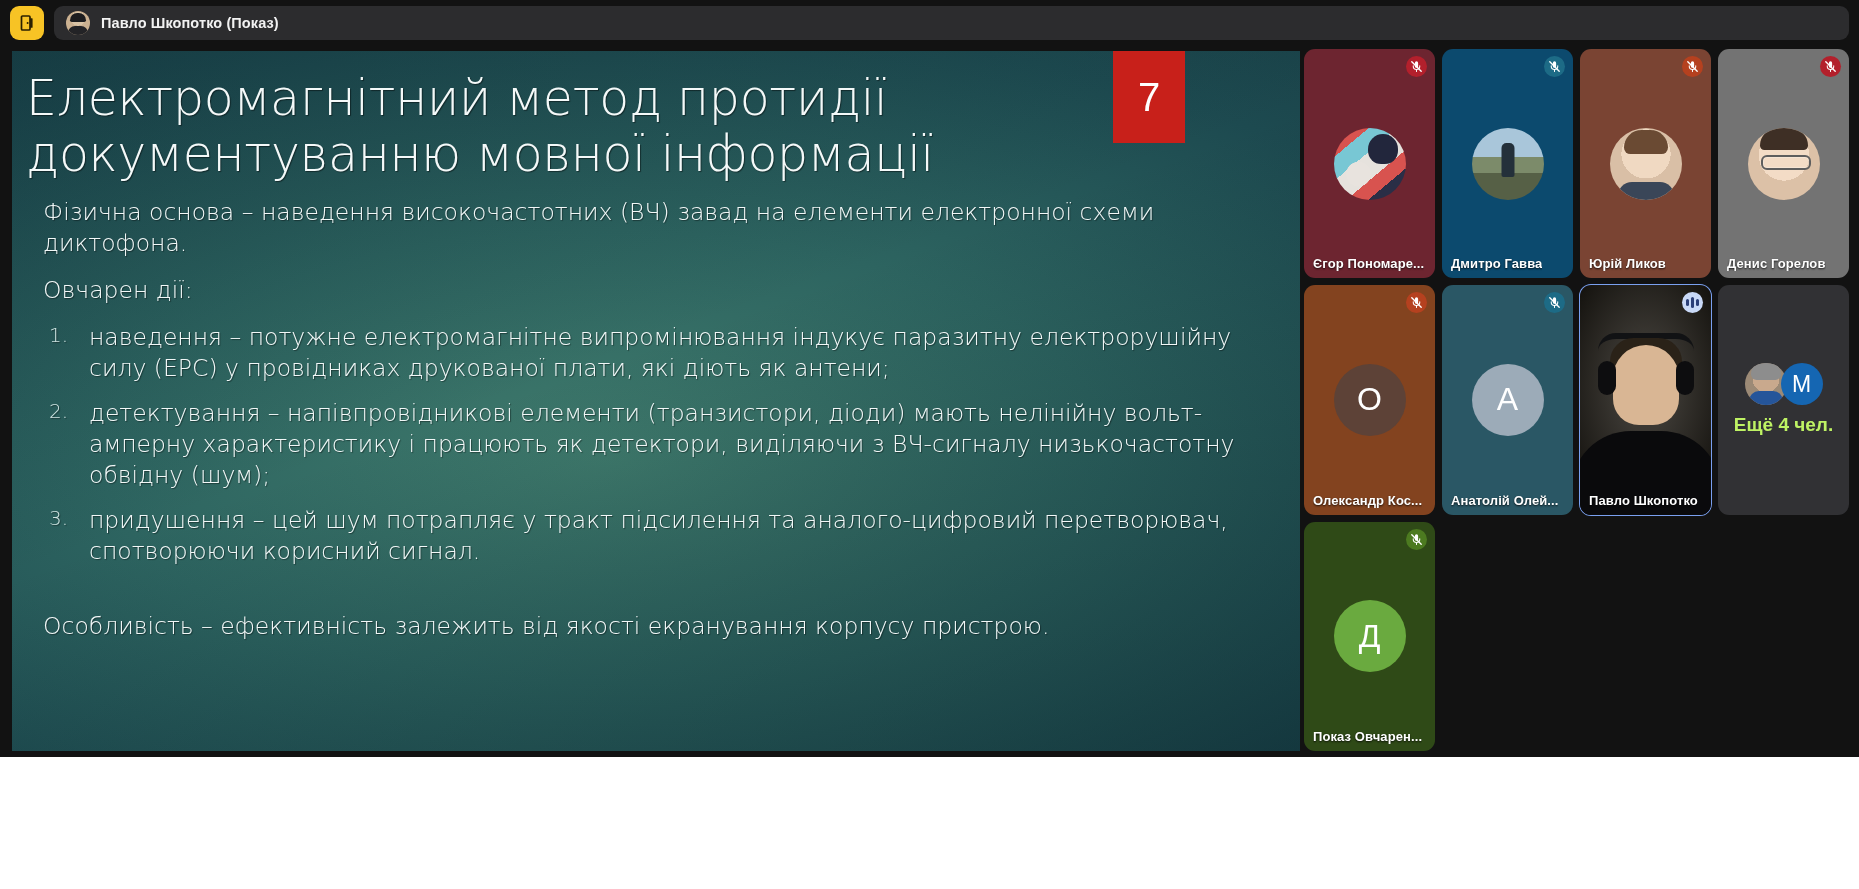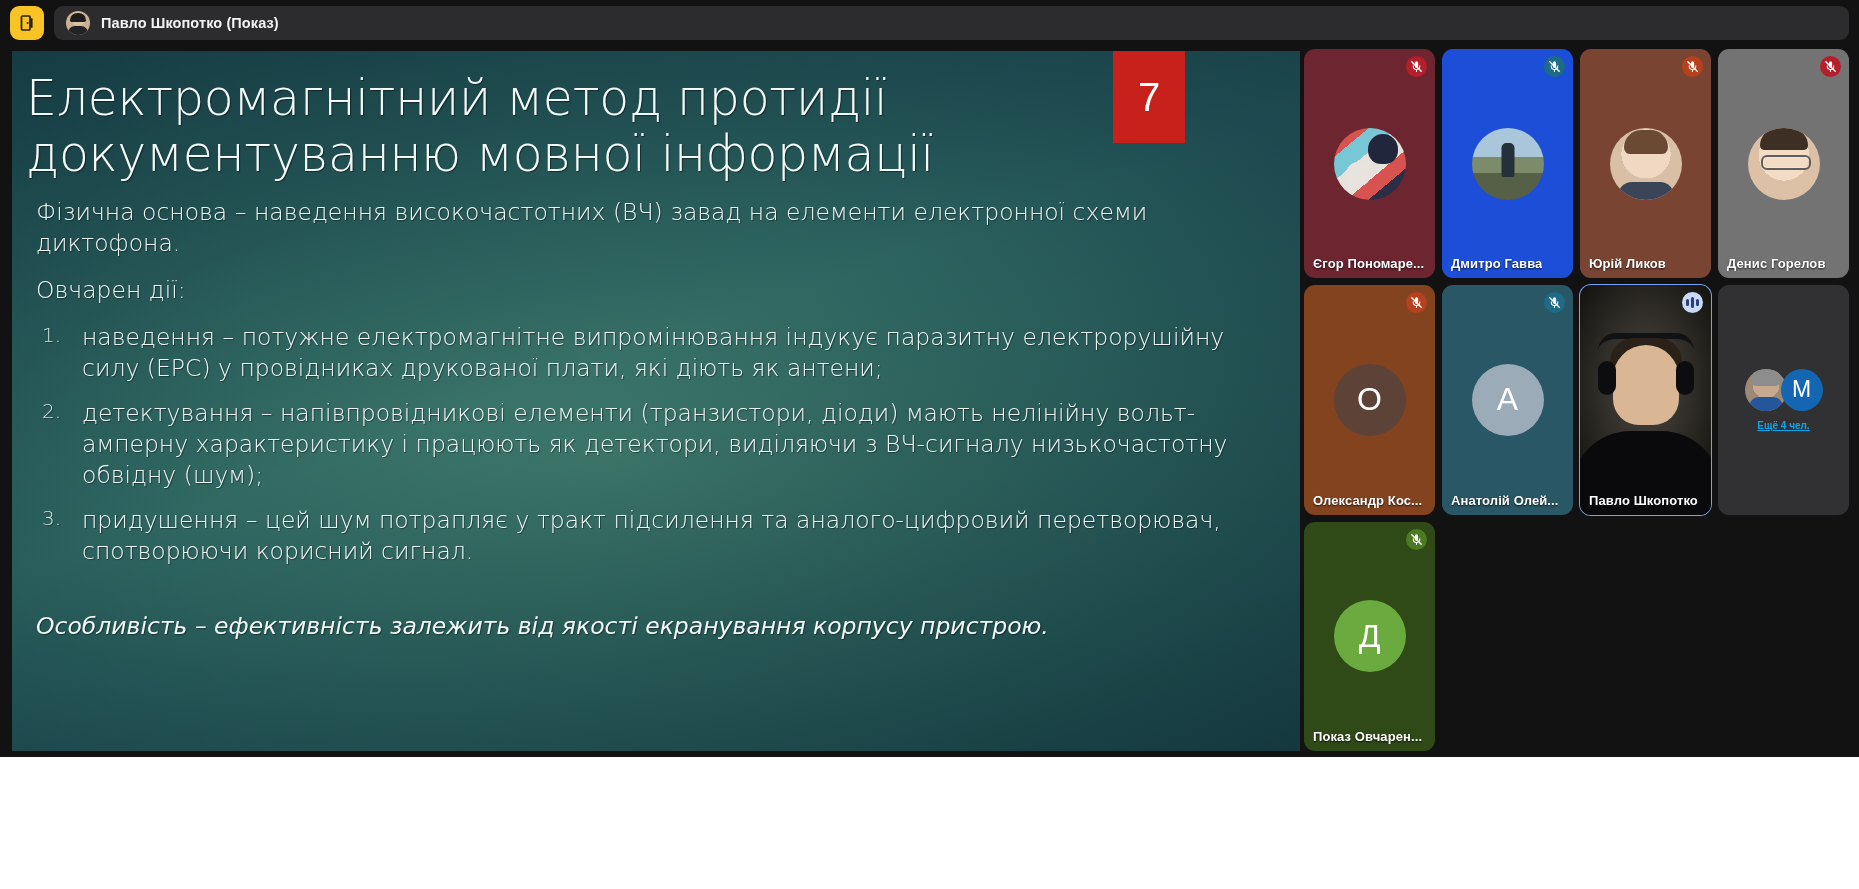--- a/index.html
+++ b/index.html
@@ -132,38 +132,39 @@
   .slide-body {
     position: relative;
     z-index: 2;
     padding: 14px 26px 0 24px;
     font-family: "DejaVu Sans", sans-serif;
     font-weight: 300;
     font-size: 23.5px;
     line-height: 1.32;
     color: #f2f8f8;
     text-shadow: 1px 1px 1px rgba(0,0,0,.4);
+    margin-left: 7px;
   }
   .slide-para { margin-bottom: 16px; }
   .slide-list { list-style: none; margin: 4px 0 0 0; }
   .slide-li {
     display: flex;
     gap: 18px;
     margin-bottom: 14px;
   }
   .li-num {
     width: 28px;
     flex: 0 0 auto;
     text-align: left;
     font-size: 20px;
     color: #cfe4e2;
     padding-left: 6px;
   }
   .li-text { flex: 1 1 auto; }
-  .slide-footer { margin-top: 44px; font-style: italic; }
+  .slide-footer { margin-top: 44px; }
 
   
   .people {
     width: 559px;
     height: 712px;
     padding: 4px 10px 6px 4px;
     display: grid;
     grid-template-columns: repeat(4, 1fr);
     grid-template-rows: repeat(3, 1fr);
     gap: 7px;
@@ -236,21 +237,21 @@
   }
   .more-av-b {
     position: absolute; right: 0; top: 0;
     width: 42px; height: 42px; border-radius: 50%;
     background: #1566B2;
     color: #fff;
     display: flex; align-items: center; justify-content: center;
     font-size: 23px; font-weight: 400;
   }
   .more-label {
-    color: #0ea5e9; font-size: 10px; font-weight: 700; text-decoration: underline;
+    color: #bef264; font-size: 19px; font-weight: 700;
   }
 
   
   .ph-anime {
     background:
       radial-gradient(circle at 34% 64%, #e8e3de 0 18%, rgba(0,0,0,0) 19%),
       linear-gradient(140deg, #d8534f 0 22%, #78c7d4 22% 40%, #e6e2dd 40% 62%, #d8534f 62% 76%, #2a2e46 76% 100%);
     position: relative;
   }
   .ph-anime::before{
@@ -403,21 +404,21 @@
       <div class="badge" style="background:#b3202c">
   <svg width="13" height="13" viewBox="0 0 16 16">
     <path d="M8 1.6a2 2 0 0 1 2 2v4a2 2 0 0 1-4 0v-4a2 2 0 0 1 2-2z" fill="#fff"></path>
     <path d="M4 7.2v.6a4 4 0 0 0 8 0v-.6" fill="none" stroke="#fff" stroke-width="1.3" stroke-linecap="round"></path>
     <path d="M8 11.8v2.2" stroke="#fff" stroke-width="1.3" stroke-linecap="round"></path>
     <path d="M2.2 2.2 13.8 13.8" stroke="#fff" stroke-width="1.7" stroke-linecap="round"></path>
   </svg>
             </div>
       <div class="tile-name">Єгор Пономаре...</div>
     </div>
-          <div class="tile" style="background:#1d4ed8">
+          <div class="tile" style="background:#0c4a6e">
       <div class="avatar-circle ph-mount"></div>
       <div class="badge" style="background:#1d6b86">
   <svg width="13" height="13" viewBox="0 0 16 16">
     <path d="M8 1.6a2 2 0 0 1 2 2v4a2 2 0 0 1-4 0v-4a2 2 0 0 1 2-2z" fill="#fff"></path>
     <path d="M4 7.2v.6a4 4 0 0 0 8 0v-.6" fill="none" stroke="#fff" stroke-width="1.3" stroke-linecap="round"></path>
     <path d="M8 11.8v2.2" stroke="#fff" stroke-width="1.3" stroke-linecap="round"></path>
     <path d="M2.2 2.2 13.8 13.8" stroke="#fff" stroke-width="1.7" stroke-linecap="round"></path>
   </svg>
             </div>
       <div class="tile-name">Дмитро Гавва</div>

